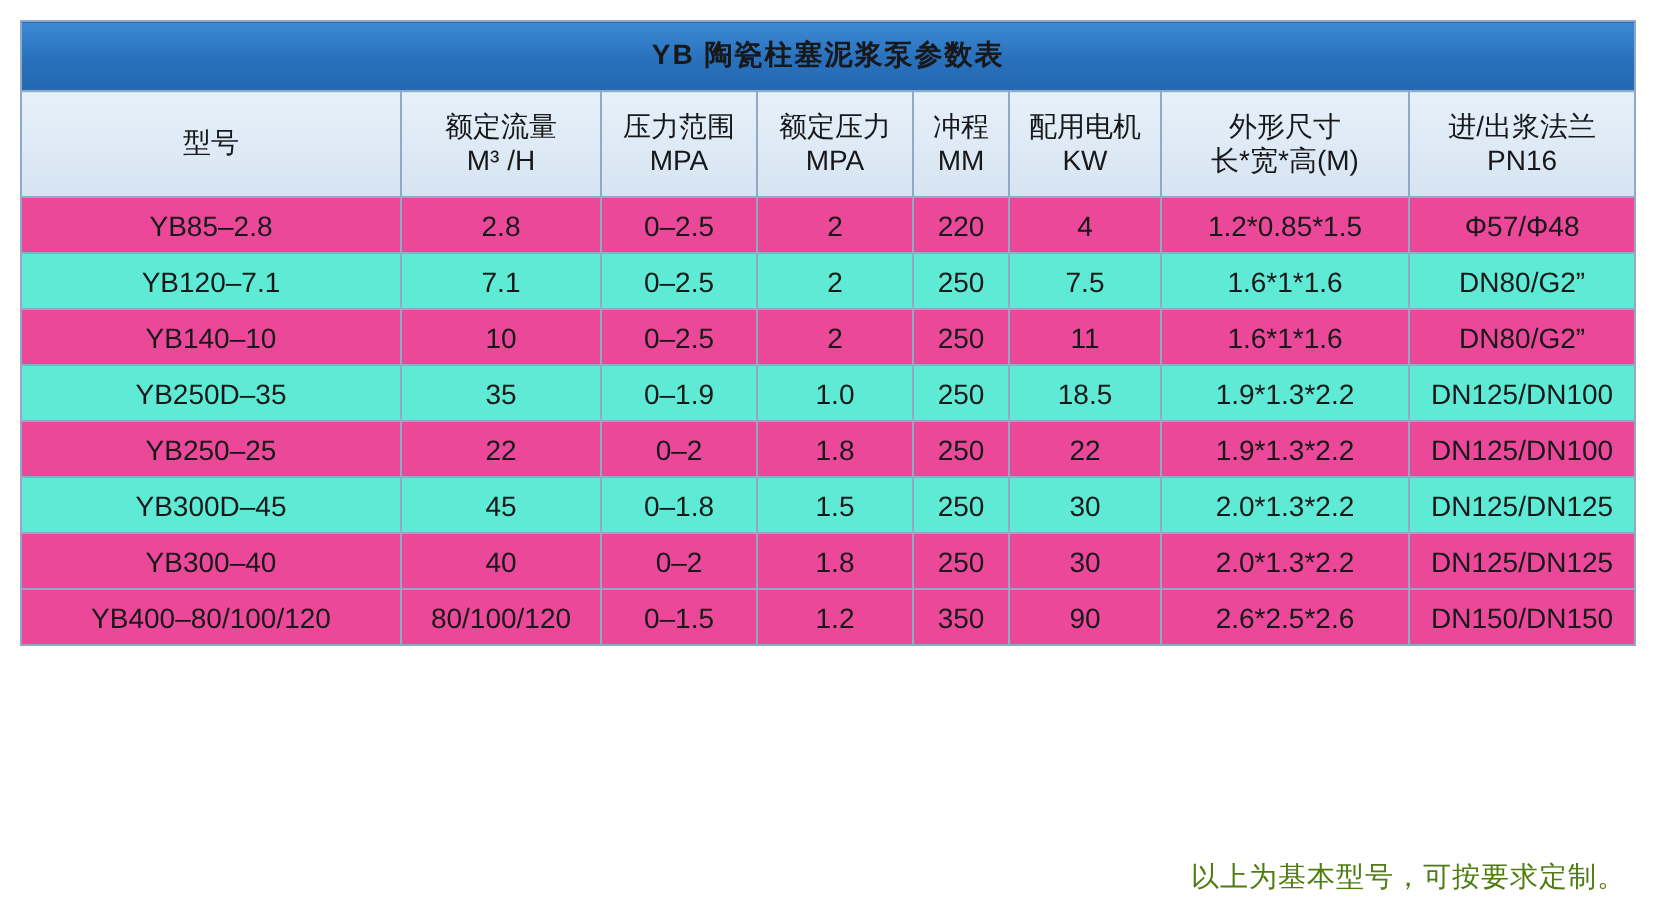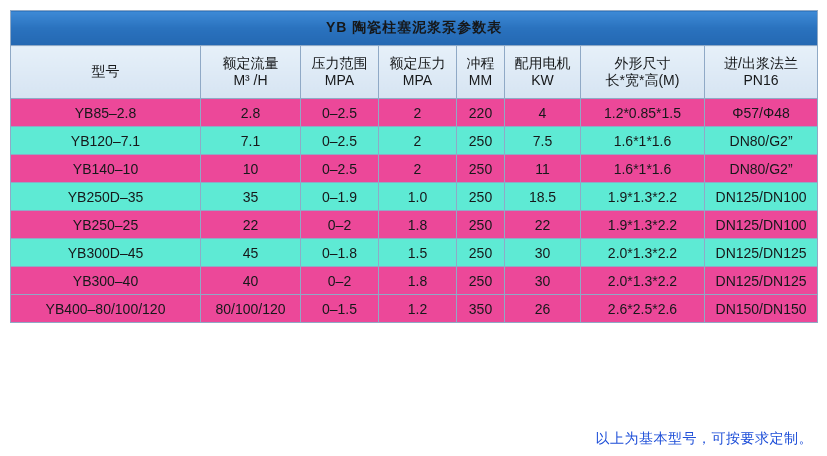--- a/index.html
+++ b/index.html
@@ -75,21 +75,21 @@
   }
   td.col-dim, td.col-flange {
     text-align: left;
     padding-left: 18px;
   }
   .footnote {
     position: absolute;
     right: 14px;
     bottom: 8px;
     font-size: 14px;
-    color: #1d4ed8;
+    color: #4d7c0f;
     letter-spacing: 0.5px;
     margin-left: 46px;
   }
 </style>
 </head>
 <body>
 
 <div class="page">
   <table class="spec">
     <colgroup>
@@ -209,21 +209,21 @@
         <td>30</td>
         <td class="col-dim">2.0*1.3*2.2</td>
         <td class="col-flange">DN125/DN125</td>
       </tr>
       <tr class="body-row odd">
         <td class="col-model">YB400–80/100/120</td>
         <td>80/100/120</td>
         <td>0–1.5</td>
         <td>1.2</td>
         <td>350</td>
-        <td>26</td>
+        <td>90</td>
         <td class="col-dim">2.6*2.5*2.6</td>
         <td class="col-flange">DN150/DN150</td>
       </tr>
     </tbody>
   </table>
 
   <div class="footnote">以上为基本型号，可按要求定制。</div>
 </div>
 
 </body></html>

